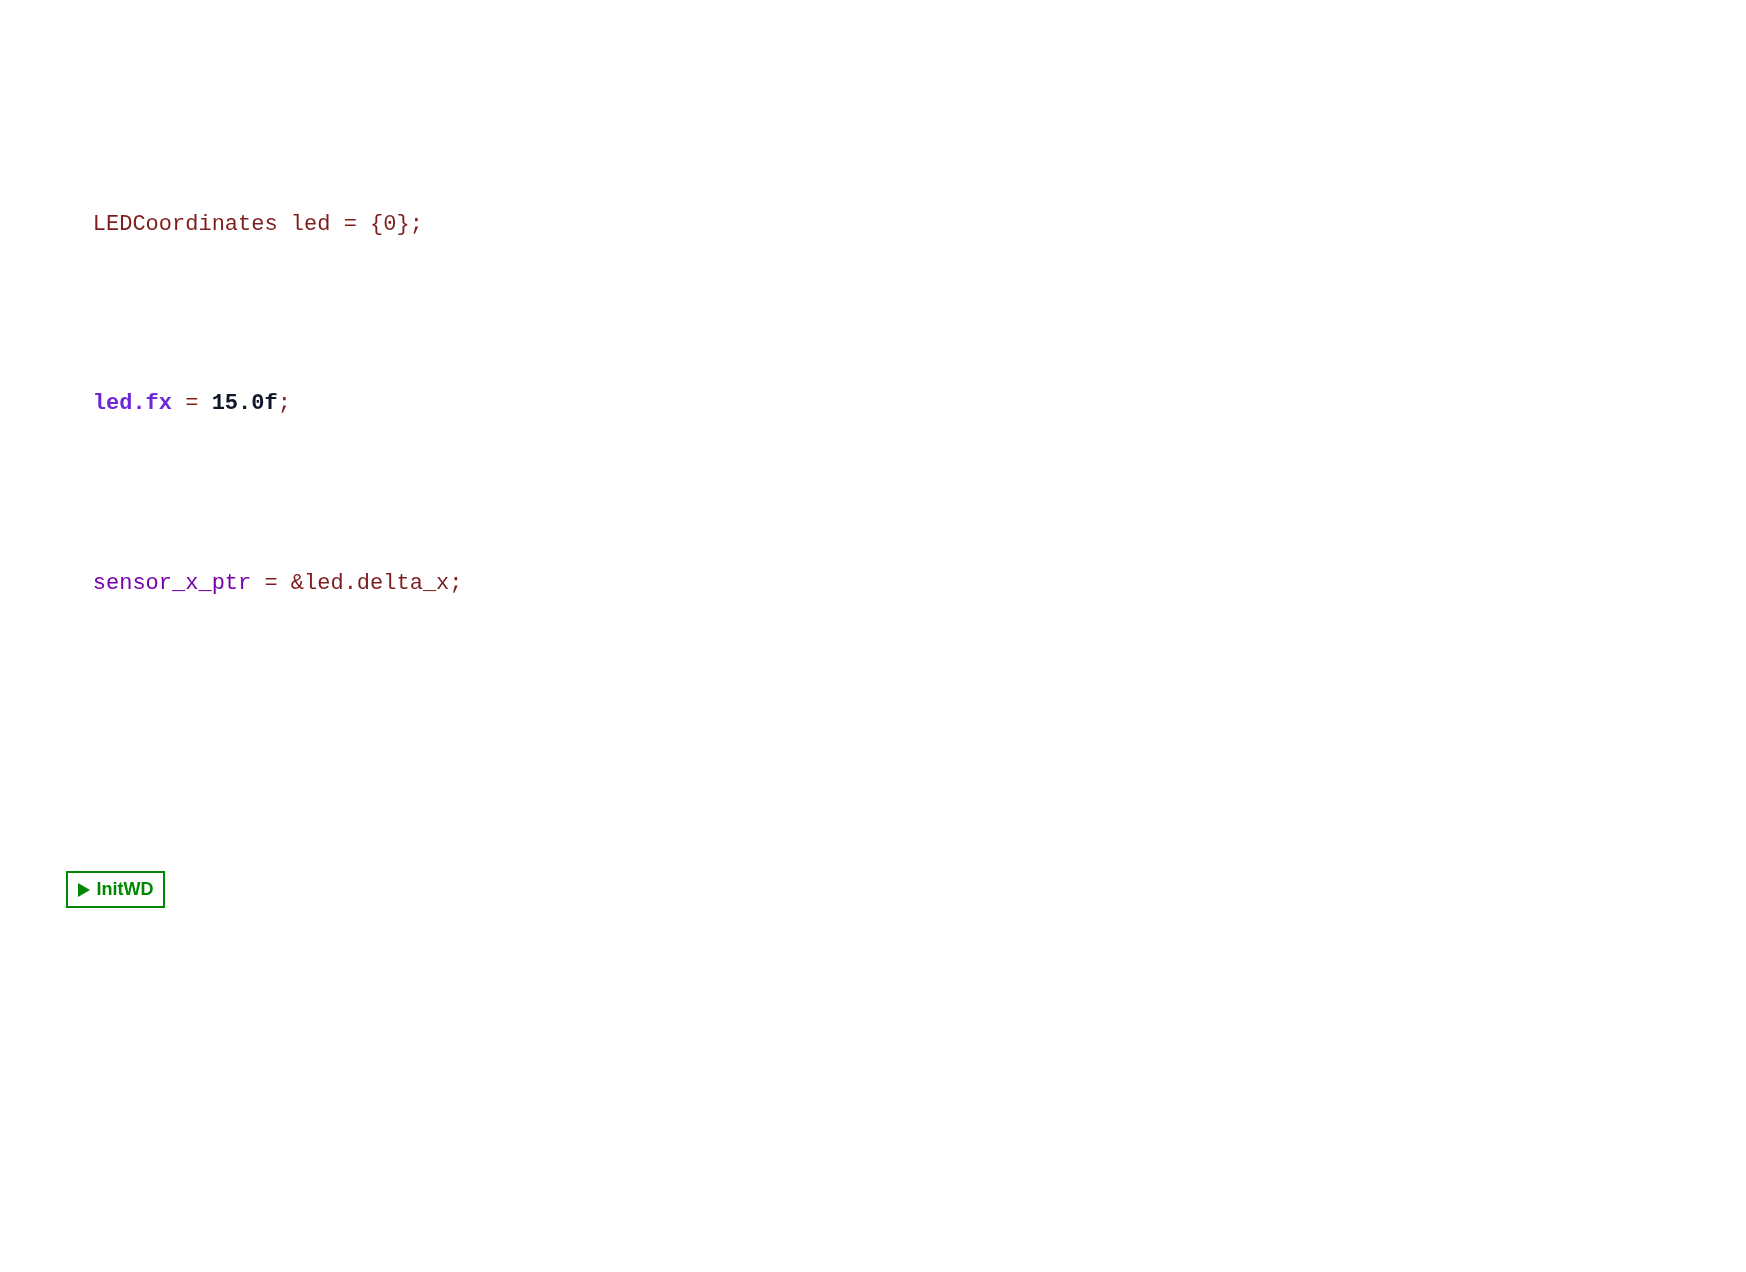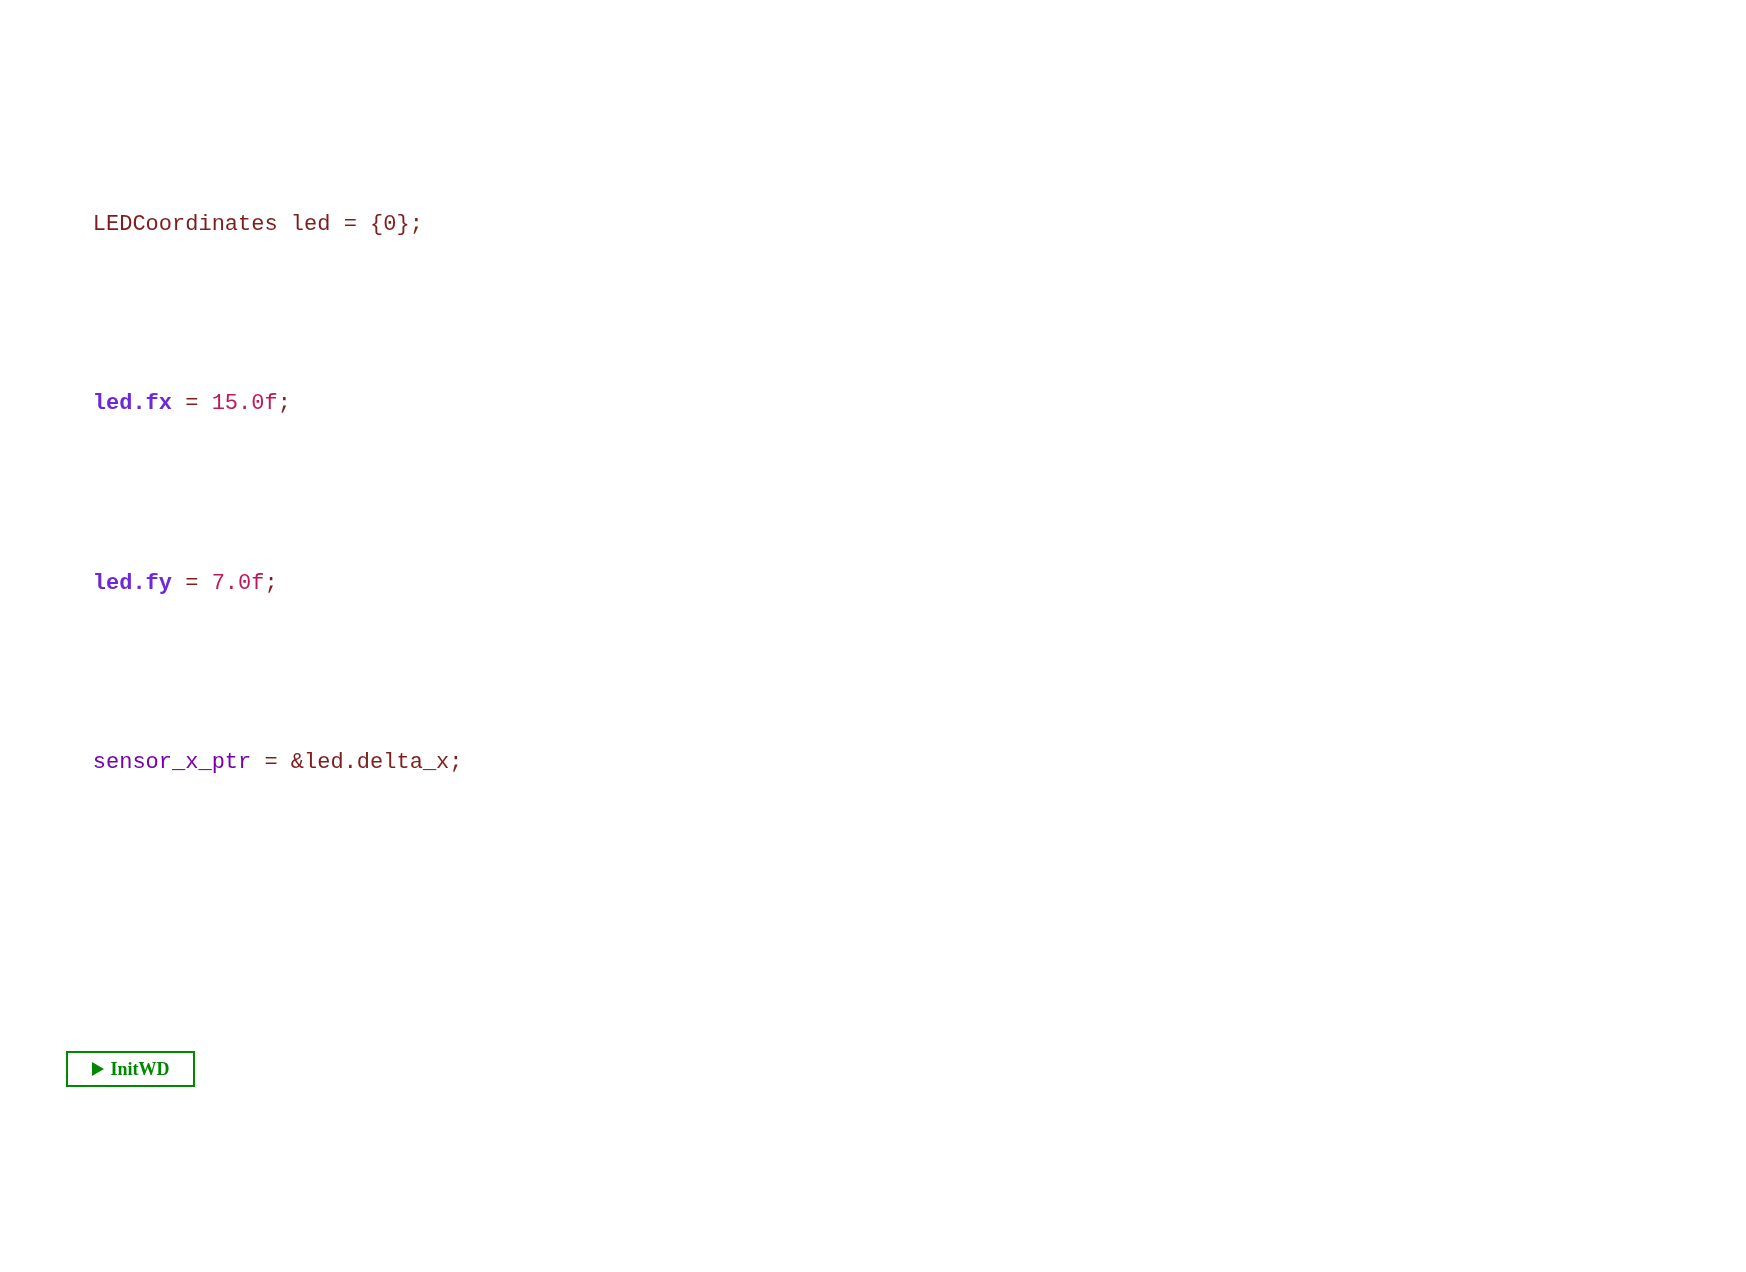--- a/index.html
+++ b/index.html
@@ -25,36 +25,37 @@
       color: #6d28d9;
       font-weight: bold;
     }
 
     .kw-purple {
       color: #7700aa;
       margin-top: 22px;
     }
 
     .num-blue {
-      color: #be185d;
+      color: #0f172a;
+      font-weight: bold;
     }
 
     .text-black {
       color: #7f1d1d;
     }
 
     .badge-green {
       display: inline-flex;
       align-items: center;
       gap: 6px;
       border: 2px solid #008800;
       background: #ffffff;
       color: #008800;
-      padding: 2px 24px;
-      font-family: Liberation Serif, serif;
+      padding: 2px 10px;
+      font-family: Liberation Sans, sans-serif;
       font-size: 18px;
       font-weight: bold;
       margin-bottom: 2px;
     }
 
     .badge-green .play-icon {
       display: inline-block;
       width: 0;
       height: 0;
       border-top: 7px solid transparent;
@@ -75,23 +76,20 @@
 <body>
 
 <div class="code-block">
 
   
   <span class="line">
     <span class="text-black">LEDCoordinates led = {0};</span>
   </span>
   <span class="line">
     <span class="kw-blue">led.fx</span><span class="text-black"> = </span><span class="num-blue">15.0f</span><span class="text-black">;</span>
-  </span>
-  <span class="line">
-    <span class="kw-blue">led.fy</span><span class="text-black"> = </span><span class="num-blue">7.0f</span><span class="text-black">;</span>
   </span>
   <span class="line">
     <span class="kw-purple">sensor_x_ptr</span><span class="text-black"> = </span><span class="text-black">&amp;led.delta_x;</span>
   </span>
 
   <div class="spacer"></div>
 
   
   <div class="badge-green">
     <span class="play-icon"></span>

